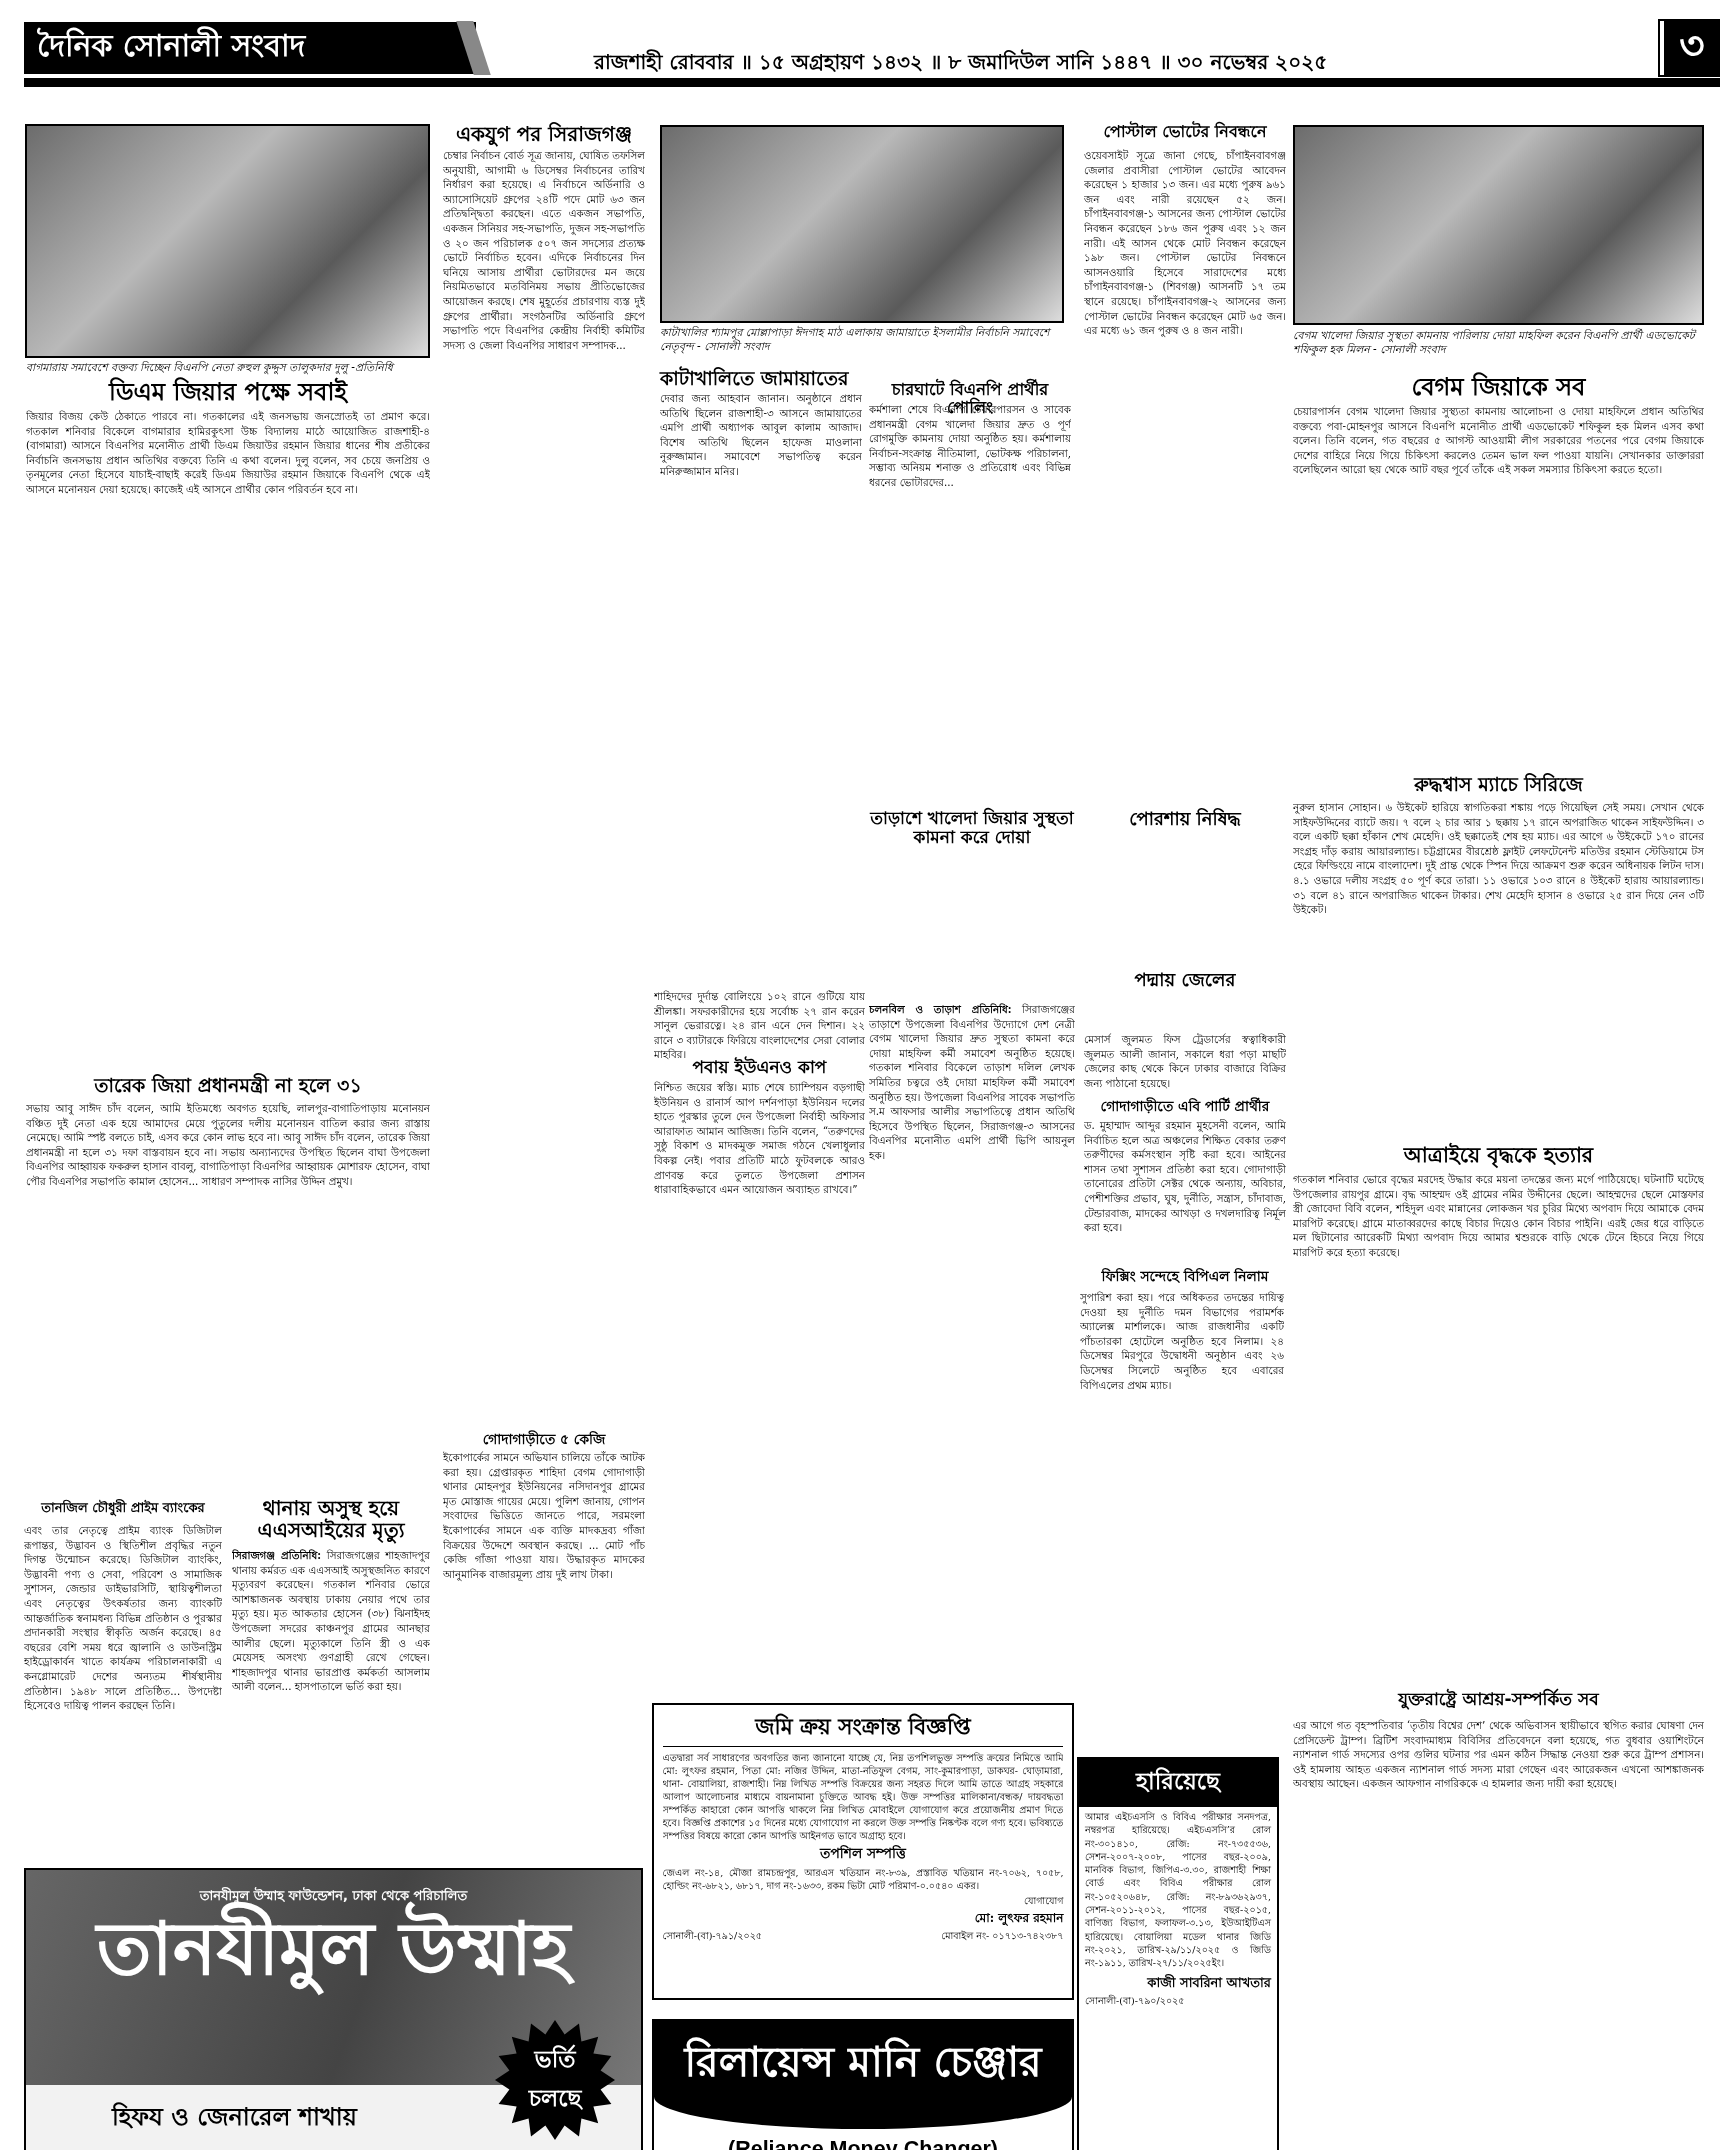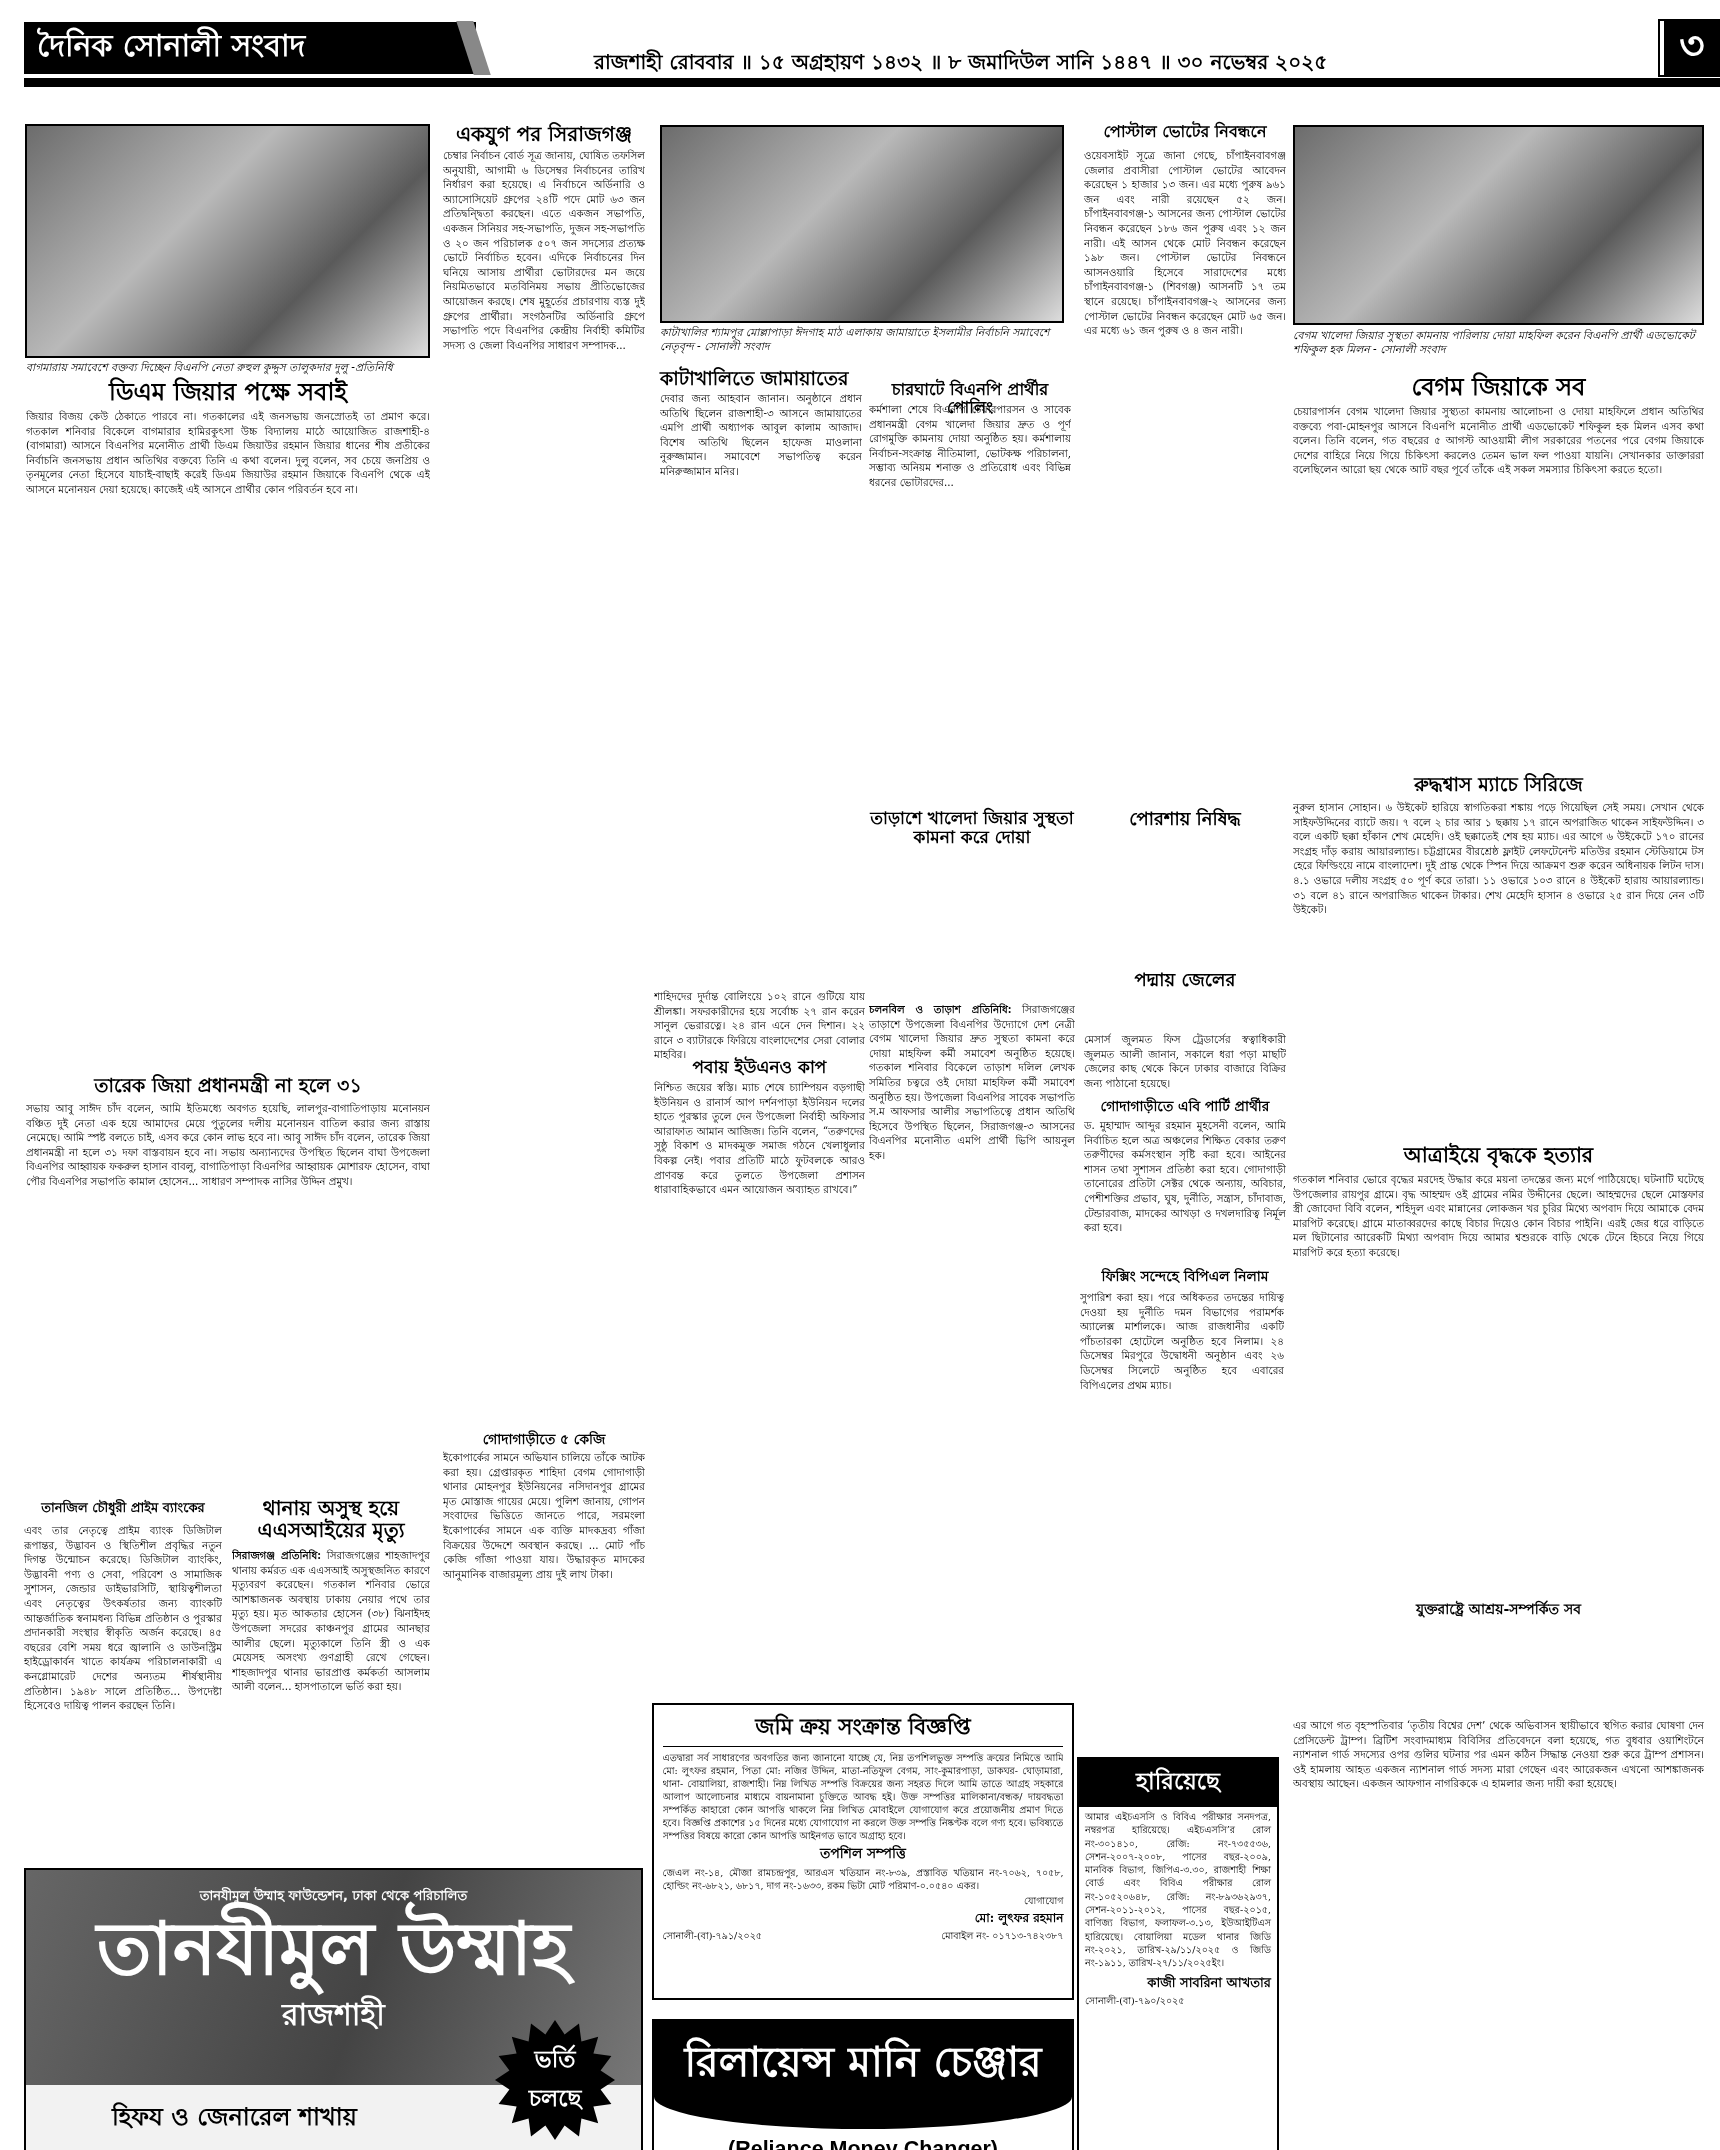--- a/index.html
+++ b/index.html
@@ -75,21 +75,21 @@
 <div class="abs hl" style="left:26px;top:1075px;width:404px;font-size:19px">তারেক জিয়া প্রধানমন্ত্রী না হলে ৩১</div>
 <div class="abs body" style="left:26px;top:1101px;width:404px;height:430px">সভায় আবু সাঈদ চাঁদ বলেন, আমি ইতিমধ্যে অবগত হয়েছি, লালপুর-বাগাতিপাড়ায় মনোনয়ন বঞ্চিত দুই নেতা এক হয়ে আমাদের মেয়ে পুতুলের দলীয় মনোনয়ন বাতিল করার জন্য রাস্তায় নেমেছে। আমি স্পষ্ট বলতে চাই, এসব করে কোন লাভ হবে না। আবু সাঈদ চাঁদ বলেন, তারেক জিয়া প্রধানমন্ত্রী না হলে ৩১ দফা বাস্তবায়ন হবে না। সভায় অন্যান্যদের উপস্থিত ছিলেন বাঘা উপজেলা বিএনপির আহ্বায়ক ফকরুল হাসান বাবলু, বাগাতিপাড়া বিএনপির আহ্বায়ক মোশারফ হোসেন, বাঘা পৌর বিএনপির সভাপতি কামাল হোসেন... সাধারণ সম্পাদক নাসির উদ্দিন প্রমুখ।</div>
 
 <div class="abs hl" style="left:24px;top:1501px;width:198px;font-size:13px">তানজিল চৌধুরী প্রাইম ব্যাংকের</div>
 <div class="abs body" style="left:24px;top:1523px;width:198px;height:344px">এবং তার নেতৃত্বে প্রাইম ব্যাংক ডিজিটাল রূপান্তর, উদ্ভাবন ও স্থিতিশীল প্রবৃদ্ধির নতুন দিগন্ত উন্মোচন করেছে। ডিজিটাল ব্যাংকিং, উদ্ভাবনী পণ্য ও সেবা, পরিবেশ ও সামাজিক সুশাসন, জেন্ডার ডাইভারসিটি, স্থায়িত্বশীলতা এবং নেতৃত্বের উৎকর্ষতার জন্য ব্যাংকটি আন্তর্জাতিক স্বনামধন্য বিভিন্ন প্রতিষ্ঠান ও পুরস্কার প্রদানকারী সংস্থার স্বীকৃতি অর্জন করেছে। ৪৫ বছরের বেশি সময় ধরে জ্বালানি ও ডাউনস্ট্রিম হাইড্রোকার্বন খাতে কার্যক্রম পরিচালনাকারী এ কনগ্লোমারেট দেশের অন্যতম শীর্ষস্থানীয় প্রতিষ্ঠান। ১৯৪৮ সালে প্রতিষ্ঠিত... উপদেষ্টা হিসেবেও দায়িত্ব পালন করছেন তিনি।</div>
 <div class="abs hl" style="left:232px;top:1497px;width:198px;font-size:20px">থানায় অসুস্থ হয়ে এএসআইয়ের মৃত্যু</div>
 <div class="abs body" style="left:232px;top:1548px;width:198px;height:318px"><b>সিরাজগঞ্জ প্রতিনিধি:</b> <span>সিরাজগঞ্জের শাহজাদপুর থানায় কর্মরত এক এএসআই অসুস্থজনিত কারণে মৃত্যুবরণ করেছেন। গতকাল শনিবার ভোরে আশঙ্কাজনক অবস্থায় ঢাকায় নেয়ার পথে তার মৃত্যু হয়। মৃত আকতার হোসেন (৩৮) ঝিনাইদহ উপজেলা সদরের কাঞ্চনপুর গ্রামের আনছার আলীর ছেলে। মৃত্যুকালে তিনি স্ত্রী ও এক মেয়েসহ অসংখ্য গুণগ্রাহী রেখে গেছেন। শাহজাদপুর থানার ভারপ্রাপ্ত কর্মকর্তা আসলাম আলী বলেন... হাসপাতালে ভর্তি করা হয়।</span></div>
 <div class="abs hl" style="left:443px;top:1432px;width:202px;font-size:13.8px">গোদাগাড়ীতে ৫ কেজি</div>
 <div class="abs body" style="left:443px;top:1450px;width:202px;height:417px">ইকোপার্কের সামনে অভিযান চালিয়ে তাঁকে আটক করা হয়। গ্রেপ্তারকৃত শাহিদা বেগম গোদাগাড়ী থানার মোহনপুর ইউনিয়নের নসিদানপুর গ্রামের মৃত মোস্তাজ গায়ের মেয়ে। পুলিশ জানায়, গোপন সংবাদের ভিত্তিতে জানতে পারে, সরমংলা ইকোপার্কের সামনে এক ব্যক্তি মাদকদ্রব্য গাঁজা বিক্রয়ের উদ্দেশে অবস্থান করছে। ... মোট পাঁচ কেজি গাঁজা পাওয়া যায়। উদ্ধারকৃত মাদকের আনুমানিক বাজারমূল্য প্রায় দুই লাখ টাকা।</div>
 
-<div class="abs hl" style="left:1293px;top:1602px;width:411px;font-size:14px">যুক্তরাষ্ট্রে আশ্রয়-সম্পর্কিত সব</div>
+<div class="abs hl" style="left:1293px;top:1690px;width:411px;font-size:17px">যুক্তরাষ্ট্রে আশ্রয়-সম্পর্কিত সব</div>
 <div class="abs body" style="left:1293px;top:1718px;width:411px;height:422px">এর আগে গত বৃহস্পতিবার ‘তৃতীয় বিশ্বের দেশ’ থেকে অভিবাসন স্থায়ীভাবে স্থগিত করার ঘোষণা দেন প্রেসিডেন্ট ট্রাম্প। ব্রিটিশ সংবাদমাধ্যম বিবিসির প্রতিবেদনে বলা হয়েছে, গত বুধবার ওয়াশিংটনে ন্যাশনাল গার্ড সদস্যের ওপর গুলির ঘটনার পর এমন কঠিন সিদ্ধান্ত নেওয়া শুরু করে ট্রাম্প প্রশাসন। ওই হামলায় আহত একজন ন্যাশনাল গার্ড সদস্য মারা গেছেন এবং আরেকজন এখনো আশঙ্কাজনক অবস্থায় আছেন। একজন আফগান নাগরিককে এ হামলার জন্য দায়ী করা হয়েছে।</div>
 
 <div class="abs box" style="left:652px;top:1703px;width:422px;height:297px;padding:5.2px 8.6px">
   <div class="ad-t" style="font-size:21.5px;border-bottom:1.7px solid #000;margin-bottom:3.4px">জমি ক্রয় সংক্রান্ত বিজ্ঞপ্তি</div>
   <div class="body" style="font-size:9.5px;line-height:13px">এতদ্বারা সর্ব সাধারণের অবগতির জন্য জানানো যাচ্ছে যে, নিম্ন তপশিলভুক্ত সম্পত্তি ক্রয়ের নিমিত্তে আমি মো: লুৎফর রহমান, পিতা মো: নজির উদ্দিন, মাতা-নতিফুল বেগম, সাং-কুমারপাড়া, ডাকঘর- ঘোড়ামারা, থানা- বোয়ালিয়া, রাজশাহী। নিম্ন লিখিত সম্পত্তি বিক্রয়ের জন্য সহরত দিলে আমি তাতে আগ্রহ সহকারে আলাপ আলোচনার মাধ্যমে বায়নামানা চুক্তিতে আবদ্ধ হই। উক্ত সম্পত্তির মালিকানা/বন্ধক/ দায়বদ্ধতা সম্পর্কিত কাহারো কোন আপত্তি থাকলে নিম্ন লিখিত মোবাইলে যোগাযোগ করে প্রয়োজনীয় প্রমাণ দিতে হবে। বিজ্ঞপ্তি প্রকাশের ১৫ দিনের মধ্যে যোগাযোগ না করলে উক্ত সম্পত্তি নিষ্কণ্টক বলে গণ্য হবে। ভবিষ্যতে সম্পত্তির বিষয়ে কারো কোন আপত্তি আইনগত ভাবে অগ্রাহ্য হবে।</div>
   <div class="ad-t" style="font-size:13.8px">তপশিল সম্পত্তি</div>
   <div class="body" style="font-size:9.5px;line-height:13px">জেএল নং-১৪, মৌজা রামচন্দ্রপুর, আরএস খতিয়ান নং-৮৩৯, প্রস্তাবিত খতিয়ান নং-৭০৬২, ৭০৫৮, হোল্ডিং নং-৬৮২১, ৬৮১৭, দাগ নং-১৬৩৩, রকম ভিটা মোট পরিমাণ-০.০৫৪০ একর।</div>
   <div style="display:flex;justify-content:space-between;align-items:flex-end;margin-top:2.6px">
     <div style="font-size:9.5px">সোনালী-(বা)-৭৯১/২০২৫</div>
     <div style="text-align:right;font-size:9.5px">
@@ -104,21 +104,20 @@
   <div class="black ad-t" style="font-size:23px;padding:4.3px 0">হারিয়েছে</div>
   <div class="body" style="padding:3.4px 6px;font-size:9.5px;line-height:13.3px">আমার এইচএসসি ও বিবিএ পরীক্ষার সনদপত্র, নম্বরপত্র হারিয়েছে। এইচএসসি’র রোল নং-৩০১৪১০, রেজি: নং-৭৩৫৫৩৬, সেশন-২০০৭-২০০৮, পাসের বছর-২০০৯, মানবিক বিভাগ, জিপিএ-৩.৩০, রাজশাহী শিক্ষা বোর্ড এবং বিবিএ পরীক্ষার রোল নং-১০৫২০৬৪৮, রেজি: নং-৮৯৩৬২৯৩৭, সেশন-২০১১-২০১২, পাসের বছর-২০১৫, বাণিজ্য বিভাগ, ফলাফল-৩.১৩, ইউআইটিএস হারিয়েছে। বোয়ালিয়া মডেল থানার জিডি নং-২০২১, তারিখ-২৯/১১/২০২৫ ও জিডি নং-১৯১১, তারিখ-২৭/১১/২০২৫ইং।</div>
   <div style="text-align:right;padding:0 6px;font-weight:bold;font-size:13px;font-family:'DejaVu Sans',sans-serif">কাজী সাবরিনা আখতার</div>
   <div style="padding:0 6px;font-size:9.5px">সোনালী-(বা)-৭৯০/২০২৫</div>
 </div>
 
 <div class="abs box" style="left:24px;top:1868px;width:619px;height:877px;overflow:hidden">
   <div style="background:linear-gradient(110deg,#666,#444 55%,#777);color:#fff;height:215px;position:relative;padding-top:16px">
     <div class="ad-t" style="font-size:13px">তানযীমুল উম্মাহ ফাউন্ডেশন, ঢাকা থেকে পরিচালিত</div>
     <div class="ad-t" style="font-size:73px;line-height:1.15">তানযীমুল উম্মাহ</div>
-    <div class="ad-t" style="font-size:30px">রাজশাহী</div>
   </div>
   <div style="height:65px;position:relative;background:#f2f2f2">
     <div class="ad-t" style="position:absolute;left:86px;top:13px;font-size:24px">হিফয ও জেনারেল শাখায়</div>
     <div style="position:absolute;right:26px;top:-65px;width:120px;height:120px;background:#000;color:#fff;clip-path:polygon(50% 0,58% 12%,70% 3%,72% 18%,86% 14%,82% 28%,97% 30%,88% 42%,100% 50%,88% 58%,97% 70%,82% 72%,86% 86%,72% 82%,70% 97%,58% 88%,50% 100%,42% 88%,30% 97%,28% 82%,14% 86%,18% 72%,3% 70%,12% 58%,0 50%,12% 42%,3% 30%,18% 28%,14% 14%,28% 18%,30% 3%,42% 12%);display:flex;flex-direction:column;align-items:center;justify-content:center">
       <div class="ad-t" style="font-size:23px">ভর্তি</div>
       <div class="ad-t" style="font-size:23px">চলছে</div>
     </div>
   </div>
   <div class="black ad-t" style="font-size:17px;padding:6px 0">★ ফরম বিতরণ ১-৩০ নভেম্বর ২০২৫ পর্যন্ত   ★ ভর্তি পরীক্ষা ৫ ডিসেম্বর ২০২৫</div>
 

